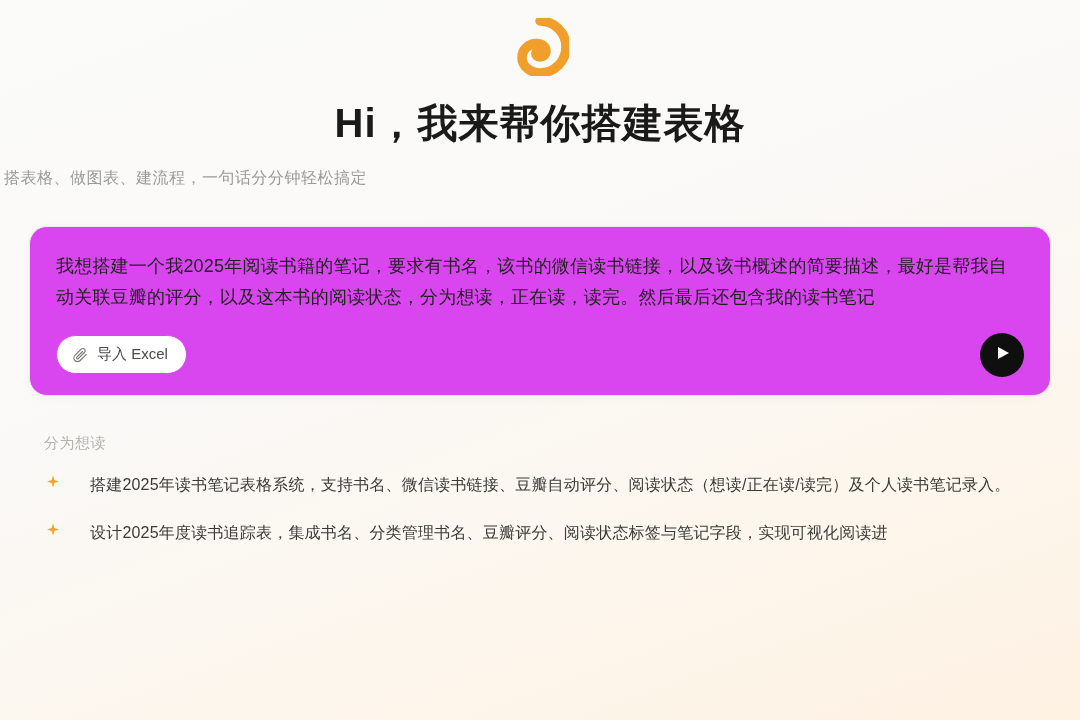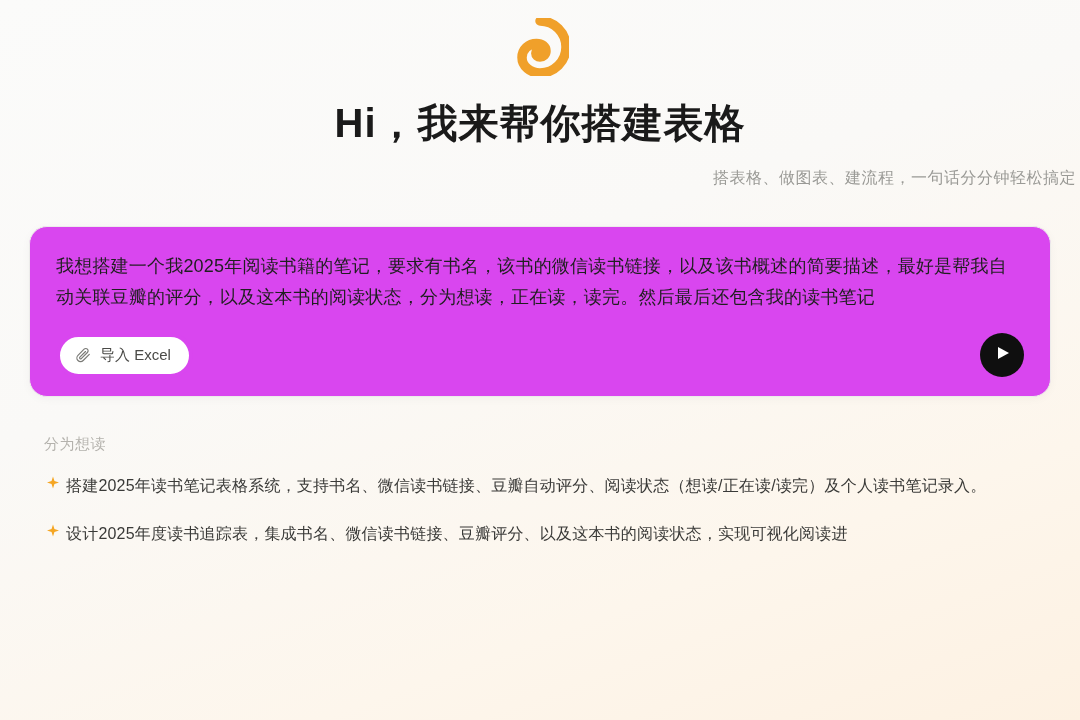--- a/index.html
+++ b/index.html
@@ -37,21 +37,21 @@
     margin-top: 22px;
     text-align: center;
     font-size: 40px;
     font-weight: bold;
     color: #1a1a1a;
     letter-spacing: 1px;
     line-height: 1.25;
   }
   .subheading {
     margin-top: 20px;
-    text-align: right;
+    text-align: left;
     font-size: 16px;
     color: #9a9a96;
     letter-spacing: 0.5px;
   }
 
   
   .composer {
     margin: 37px auto 0 auto;
     width: 1022px;
     background: #d946ef;
@@ -71,21 +71,21 @@
   .composer-bottom {
     margin-top: 20px;
     display: flex;
     align-items: center;
     justify-content: space-between;
   }
   .import-btn {
     display: inline-flex;
     align-items: center;
     gap: 9px;
-    border: 4px solid #d946ef;
+    border: 1px solid #d946ef;
     border-radius: 999px;
     padding: 9px 18px 9px 15px;
     background: #fff;
     color: #4a4a47;
     font-size: 15px;
     cursor: pointer;
   }
   .clip-icon { display: inline-block; width: 16px; height: 16px; color: #7a7a76; }
   .send-btn {
     width: 44px;
@@ -103,21 +103,21 @@
   .suggest-title {
     margin: 38px 0 0 40px;
     font-size: 15px;
     color: #b4b2ad;
     letter-spacing: 0.5px;
   }
   .suggest-list { margin-top: 18px; padding: 0 40px; }
   .suggest-item {
     display: flex;
     align-items: flex-start;
-    gap: 4px;
+    gap: 28px;
     margin-bottom: 21px;
     cursor: pointer;
   }
   .spark {
     flex: 0 0 auto;
     width: 18px;
     height: 18px;
     margin-top: 3px;
     color: #f5a623;
   }
@@ -176,17 +176,17 @@
         </svg>
       </span>
       <span class="suggest-text">搭建2025年读书笔记表格系统，支持书名、微信读书链接、豆瓣自动评分、阅读状态（想读/正在读/读完）及个人读书笔记录入。</span>
     </div>
     <div class="suggest-item">
       <span class="spark">
         <svg width="18" height="18" viewBox="0 0 24 24" fill="currentColor">
           <path d="M12 2l1.9 6.1L20 10l-6.1 1.9L12 18l-1.9-6.1L4 10l6.1-1.9z"></path>
         </svg>
       </span>
-      <span class="suggest-text">设计2025年度读书追踪表，集成书名、微信读书链接、豆瓣评分、以及这本书的阅读状态，实现可视化阅读进</span>
+      <span class="suggest-text">设计2025年度读书追踪表，集成书名、分类管理书名、豆瓣评分、阅读状态标签与笔记字段，实现可视化阅读进</span>
     </div>
   </div>
 
 </div>
 
 </body></html>

